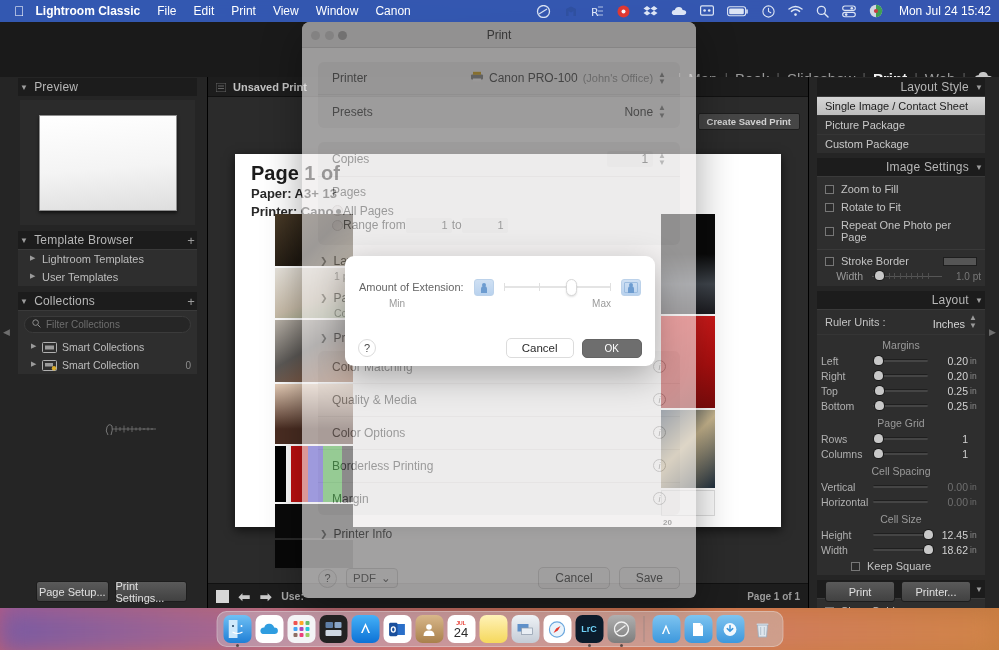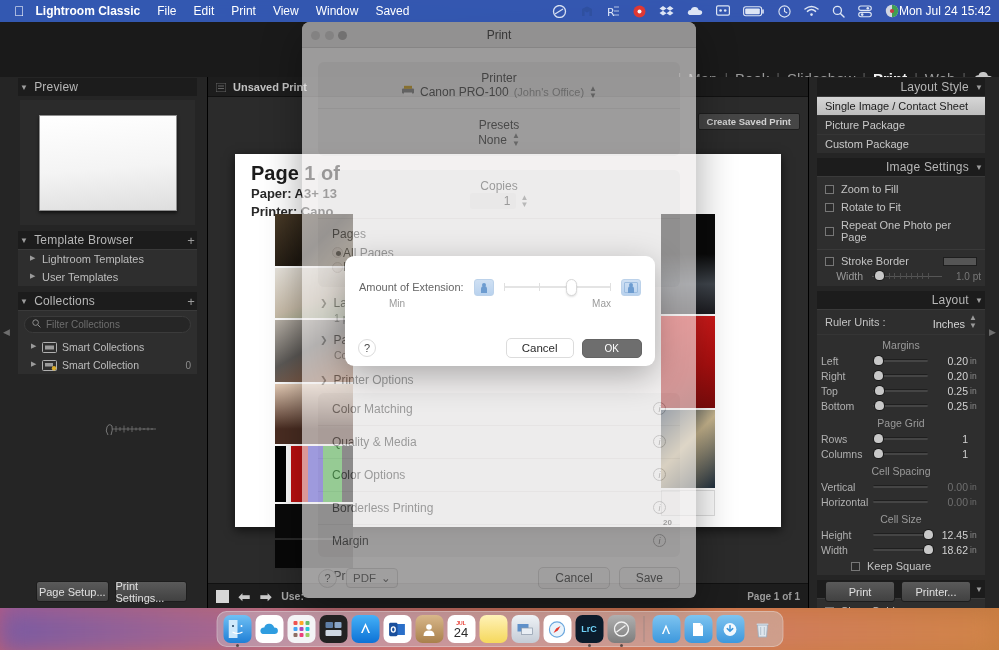--- a/index.html
+++ b/index.html
@@ -32,21 +32,21 @@
     padding: 0 8px; z-index: 60;
   }
   .menubar .apple { font-size: 14px; margin: 0 11px 0 6px; line-height: 1; }
   .menubar .mi { margin-right: 17px; white-space: nowrap; }
   .menubar .mi.app { font-weight: bold; }
   .menubar .spacer { flex: 1; }
   .menubar .si {
     margin-left: 13px; display: inline-flex; align-items: center;
     justify-content: center; height: 16px; opacity: .95;
   }
-  .menubar .clock { font-size: 12px; white-space: nowrap; }
+  .menubar .clock { margin-left: 16px; font-size: 12px; white-space: nowrap; }
 
   
   .lr {
     position: absolute; top: 22px; left: 0; right: 0; bottom: 42px;
     background: #2c2c2c;
   }
   
   .lr-top {
     position: absolute; top: 0; left: 0; right: 0; height: 55px;
     background: #1a1a1a;
@@ -224,21 +224,21 @@
     display: flex; align-items: center; justify-content: center;
     position: relative; color: #4a4a4a; font-size: 12px;
     border-bottom: 1px solid #c9c7c7;
   }
   .tl { position: absolute; top: 9px; width: 9px; height: 9px; border-radius: 50%; background: #c4c2c2; }
   .tl.a { left: 9px; } .tl.b { left: 23px; } .tl.c { left: 36px; background: #a9a7a7; }
   .pd-body { padding: 0 16px; }
   .pd-card { background: #e3e1e1; border-radius: 6px; margin-top: 14px; }
   .pd-row {
     display: flex; align-items: center; justify-content: space-between;
-    padding: 9px 14px; font-size: 12px; color: #5d5d5d; flex-direction: column;
+    padding: 9px 14px; font-size: 12px; color: #5d5d5d;
   }
   .pd-row + .pd-row { border-top: 1px solid #d7d5d5; }
   .pd-val { display: flex; align-items: center; gap: 5px; color: #5d5d5d; }
   .pd-val .muted { color: #9a9a9a; font-size: 11px; }
   .updown { font-size: 8px; color: #8d8d8d; line-height: .9; display: inline-block; }
   .pd-stack { padding: 8px 14px 12px; font-size: 12px; color: #5d5d5d; }
   .pd-stack .hd { margin-bottom: 5px; }
   .radio-line { display: flex; align-items: center; gap: 0; margin-top: 0; }
   .radio { width: 11px; height: 11px; border-radius: 50%; background: #ddd9d9; border: 1px solid #c8c4c4; position: relative; }
   .radio.on::after { content:""; position:absolute; left:3px; top:3px; width:5px; height:5px; border-radius:50%; background:#6b6b6b; }
@@ -359,21 +359,21 @@
   </div>
 
   <div class="menubar">
     <span class="apple"></span>
     <span class="mi app">Lightroom Classic</span>
     <span class="mi">File</span>
     <span class="mi">Edit</span>
     <span class="mi">Print</span>
     <span class="mi">View</span>
     <span class="mi">Window</span>
-    <span class="mi">Saved</span>
+    <span class="mi">Canon</span>
     <span class="spacer"></span>
 
     <span class="si">
       <svg width="15" height="13" viewBox="0 0 15 13">
           <circle cx="7.5" cy="6.5" r="6" fill="none" stroke="#dfe7f5" stroke-width="1.3"></circle>
           <path d="M3 9 L11 4" stroke="#dfe7f5" stroke-width="1.3"></path>
         </svg>
     </span>
     <span class="si">
       <svg width="14" height="13" viewBox="0 0 14 13">

